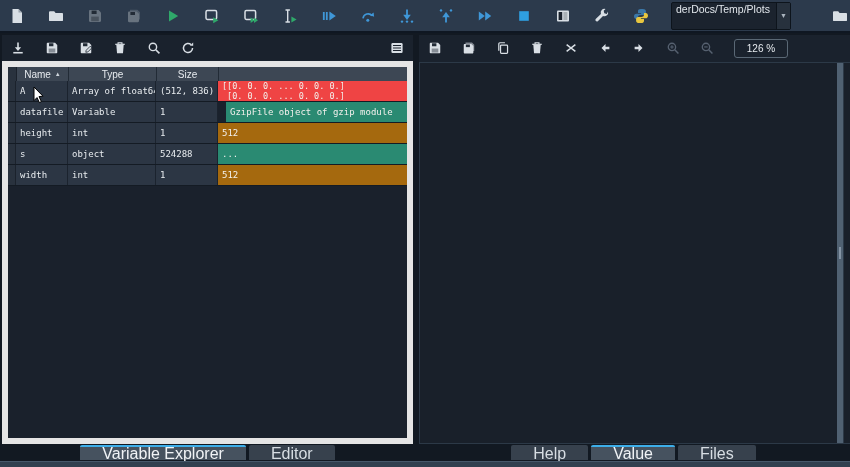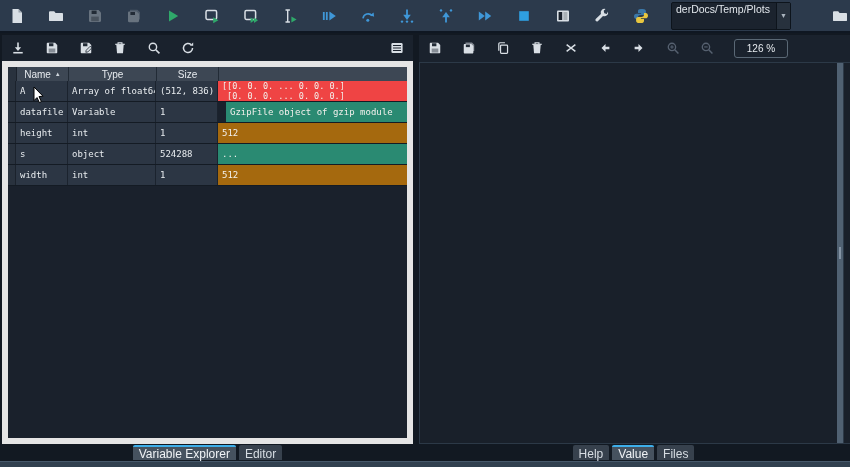--- a/index.html
+++ b/index.html
@@ -82,21 +82,21 @@
   .plot-splitter{width:6px;background:#506172;position:relative;}
   .plot-splitter::after{
     content:"";position:absolute;left:2px;top:50%;margin-top:-6px;width:2px;height:12px;background:#8494a5;
   }
   .plot-thumbs{width:67px;background:#19202a;border-left:1px solid #2c3947;box-sizing:border-box;}
   
   .tabbar{position:absolute;top:445px;height:16px;display:flex;gap:3px;justify-content:center;}
   .tabbar-left{left:2px;width:411px;}
   .tabbar-right{left:419px;width:429px;}
   .tab{
-    height:15px;padding:0 6px;font-size:12px;color:#d7dde3;background:#37414d;
+    height:15px;padding:0 22px;font-size:16px;color:#d7dde3;background:#37414d;
     border-radius:2px 2px 0 0;display:flex;align-items:center;
     border-top:2px solid transparent;box-sizing:border-box;white-space:nowrap;text-align:center;
   }
   .tab.active{background:#46525f;border-top-color:#3daee9;color:#f0f3f6;}
   
   .status-bar{
     position:absolute;left:0;bottom:0;width:850px;height:6px;
     background:#31404f;border-top:1px solid #46586a;box-sizing:border-box;
   }
   

